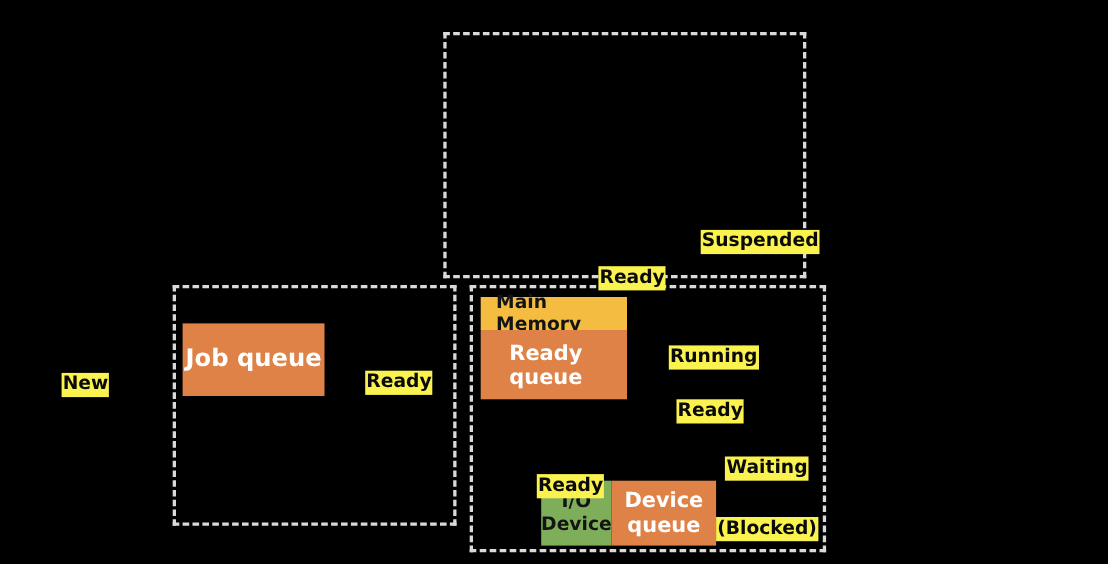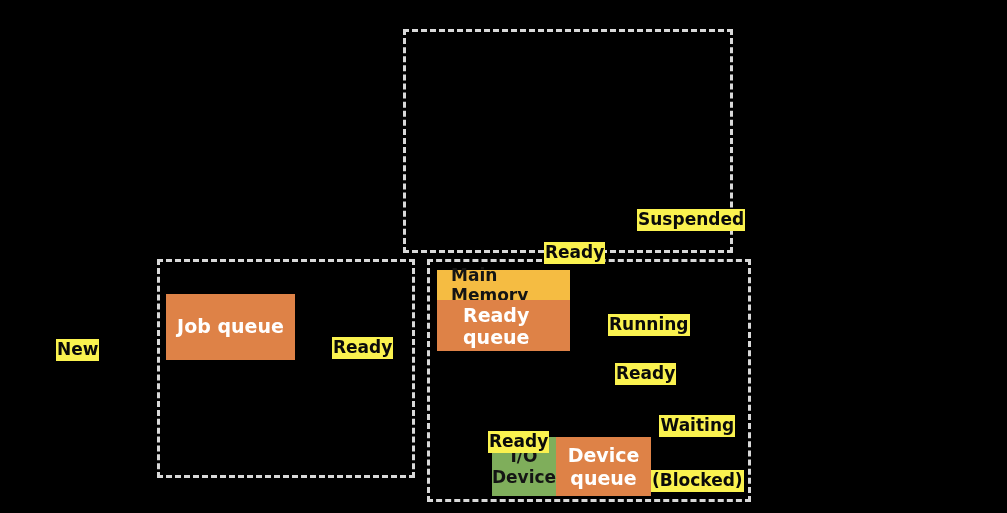--- a/index.html
+++ b/index.html
@@ -127,25 +127,25 @@
 <body>
 
 <div id="canvas">
 
   <div class="region" style="left:403px; top:29px; width:330px; height:224px;"></div>
 
   <div class="region" style="left:157px; top:259px; width:258px; height:219px;"></div>
 
   <div class="region" style="left:427px; top:259px; width:324px; height:243px;"></div>
 
-  <div class="box box-orange" style="left:166px; top:294px; width:129px; height:66px; font-size:19px;">
+  <div class="box box-orange" style="left:166px; top:294px; width:129px; height:66px; font-size:22px;">
     <span>Job queue</span>
   </div>
 
-  <div class="mm-wrap" style="left:437px; top:270px; width:133px; height:81px;">
+  <div class="mm-wrap" style="left:437px; top:270px; width:133px; height:93px;">
     <div class="mm-header" style="height:30px;">
       <span>Main Memory</span>
     </div>
     <div class="mm-body" style="height:67px;">
       <span>Ready queue</span>
     </div>
   </div>
 
   <div class="io-wrap" style="left:492px; top:437px; width:159px; height:59px;">
     <div class="io-dev" style="width:64px; height:59px;">

